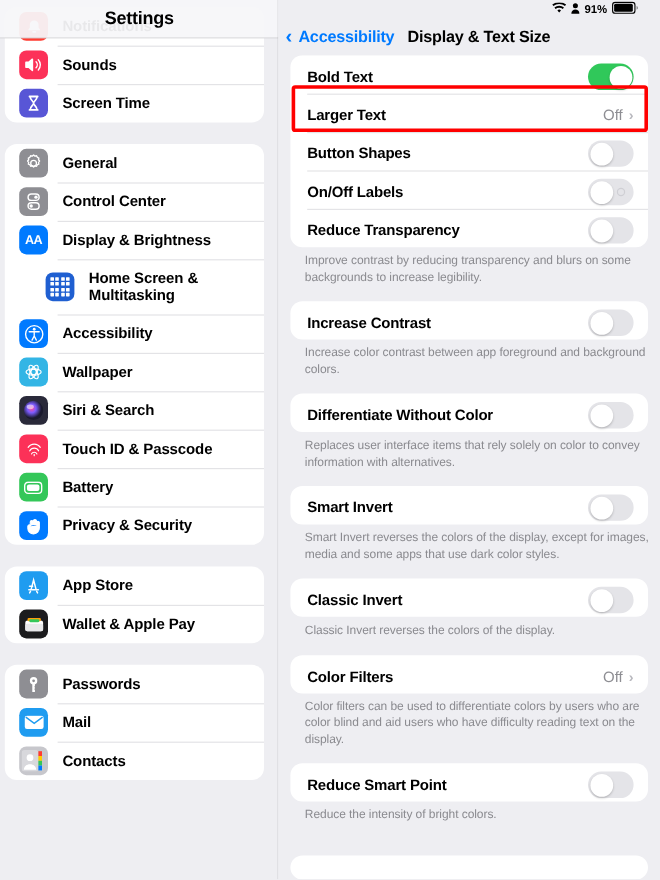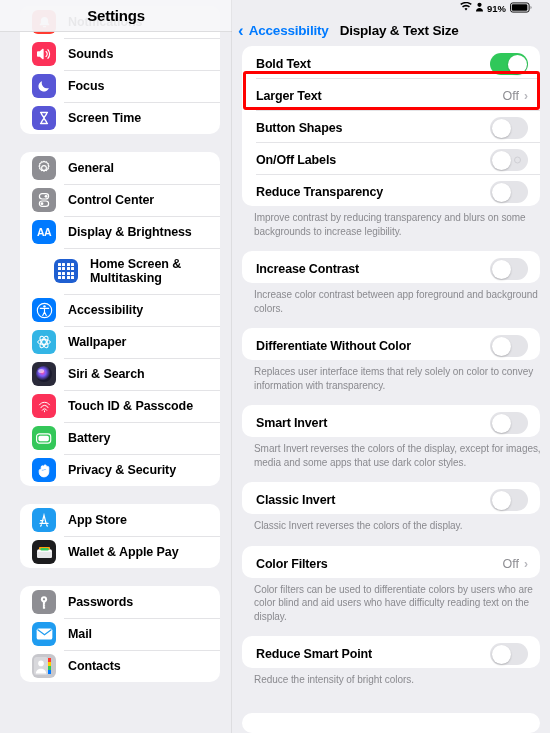--- a/index.html
+++ b/index.html
@@ -20,21 +20,21 @@
   .sidebar-header {
     position: absolute; top: 0; left: 0; width: 232px; height: 32px;
     background: rgba(247,247,249,0.94);
     display: flex; align-items: center; justify-content: center;
     z-index: 5; border-bottom: 0.5px solid rgba(0,0,0,0.10);
   }
   .sidebar-title { font-size: 15px; font-weight: 700; color: #000; letter-spacing: -.2px; }
 
   .sb-group {
     background: #fff; border-radius: 10px;
-    margin: 0 12px 18px 20px; overflow: hidden;
+    margin: 0 12px 18px 4px; overflow: hidden;
   }
   .sb-row {
     display: flex; align-items: center; height: 32px; padding-left: 12px;
     position: relative; cursor: default;
   }
   .sb-row + .sb-row::before {
     content: ""; position: absolute; left: 44px; right: 0; top: 0;
     height: 1px; background: #e3e3e6;
   }
   .sb-row.two-line { height: 46px; padding-left: 34px; }
@@ -135,28 +135,20 @@
           </div>
           <div class="sb-row">
             <span class="sb-icon" style="background: rgb(252, 49, 88);">
               <svg width="16" height="14" viewBox="0 0 18 14">
                 <path d="M7.4 1.2 4.2 4H2.1c-.6 0-1 .4-1 1v4c0 .6.4 1 1 1h2.1l3.2 2.8c.5.4 1.2.1 1.2-.5V1.7c0-.6-.7-.9-1.2-.5z" fill="#fff"></path>
                 <path d="M11.3 4.2a4 4 0 0 1 0 5.6" stroke="#fff" stroke-width="1.3" fill="none" stroke-linecap="round"></path>
                 <path d="M13.4 2.2a7 7 0 0 1 0 9.6" stroke="#fff" stroke-width="1.3" fill="none" stroke-linecap="round"></path>
               </svg>
             </span>
             <span class="sb-label">Sounds</span>
-          </div>
-          <div class="sb-row">
-            <span class="sb-icon" style="background: rgb(88, 86, 214);">
-              <svg width="14" height="14" viewBox="0 0 14 14">
-                <path d="M11.8 8.9A5.2 5.2 0 0 1 5.1 2.2 5.3 5.3 0 1 0 11.8 8.9z" fill="#fff"></path>
-              </svg>
-            </span>
-            <span class="sb-label">Focus</span>
           </div>
           <div class="sb-row">
             <span class="sb-icon" style="background: rgb(88, 86, 214);">
               <svg width="14" height="14" viewBox="0 0 14 14">
                 <path d="M3.6 1.4h6.8M3.6 12.6h6.8" stroke="#fff" stroke-width="1.5" stroke-linecap="round"></path>
                 <path d="M4.2 1.8c0 2.5 2.8 3.6 2.8 5.2 0 1.6-2.8 2.7-2.8 5.2M9.8 1.8c0 2.5-2.8 3.6-2.8 5.2 0 1.6 2.8 2.7 2.8 5.2" stroke="#fff" stroke-width="1.4" fill="none"></path>
               </svg>
             </span>
             <span class="sb-label">Screen Time</span>
           </div>
@@ -418,21 +410,21 @@
         <div class="footnote">Increase color contrast between app foreground and background colors.</div>
         <div class="gap"></div>
         <div class="card">
           <div class="row">
             <span class="row-label">Differentiate Without Color</span>
             <span class="toggle">
               <span class="knob"></span>
             </span>
           </div>
         </div>
-        <div class="footnote">Replaces user interface items that rely solely on color to convey information with transparency.</div>
+        <div class="footnote">Replaces user interface items that rely solely on color to convey information with alternatives.</div>
         <div class="gap"></div>
         <div class="card">
           <div class="row">
             <span class="row-label">Smart Invert</span>
             <span class="toggle">
               <span class="knob"></span>
             </span>
           </div>
         </div>
         <div class="footnote">Smart Invert reverses the colors of the display, except for images, media and some apps that use dark color styles.</div>

